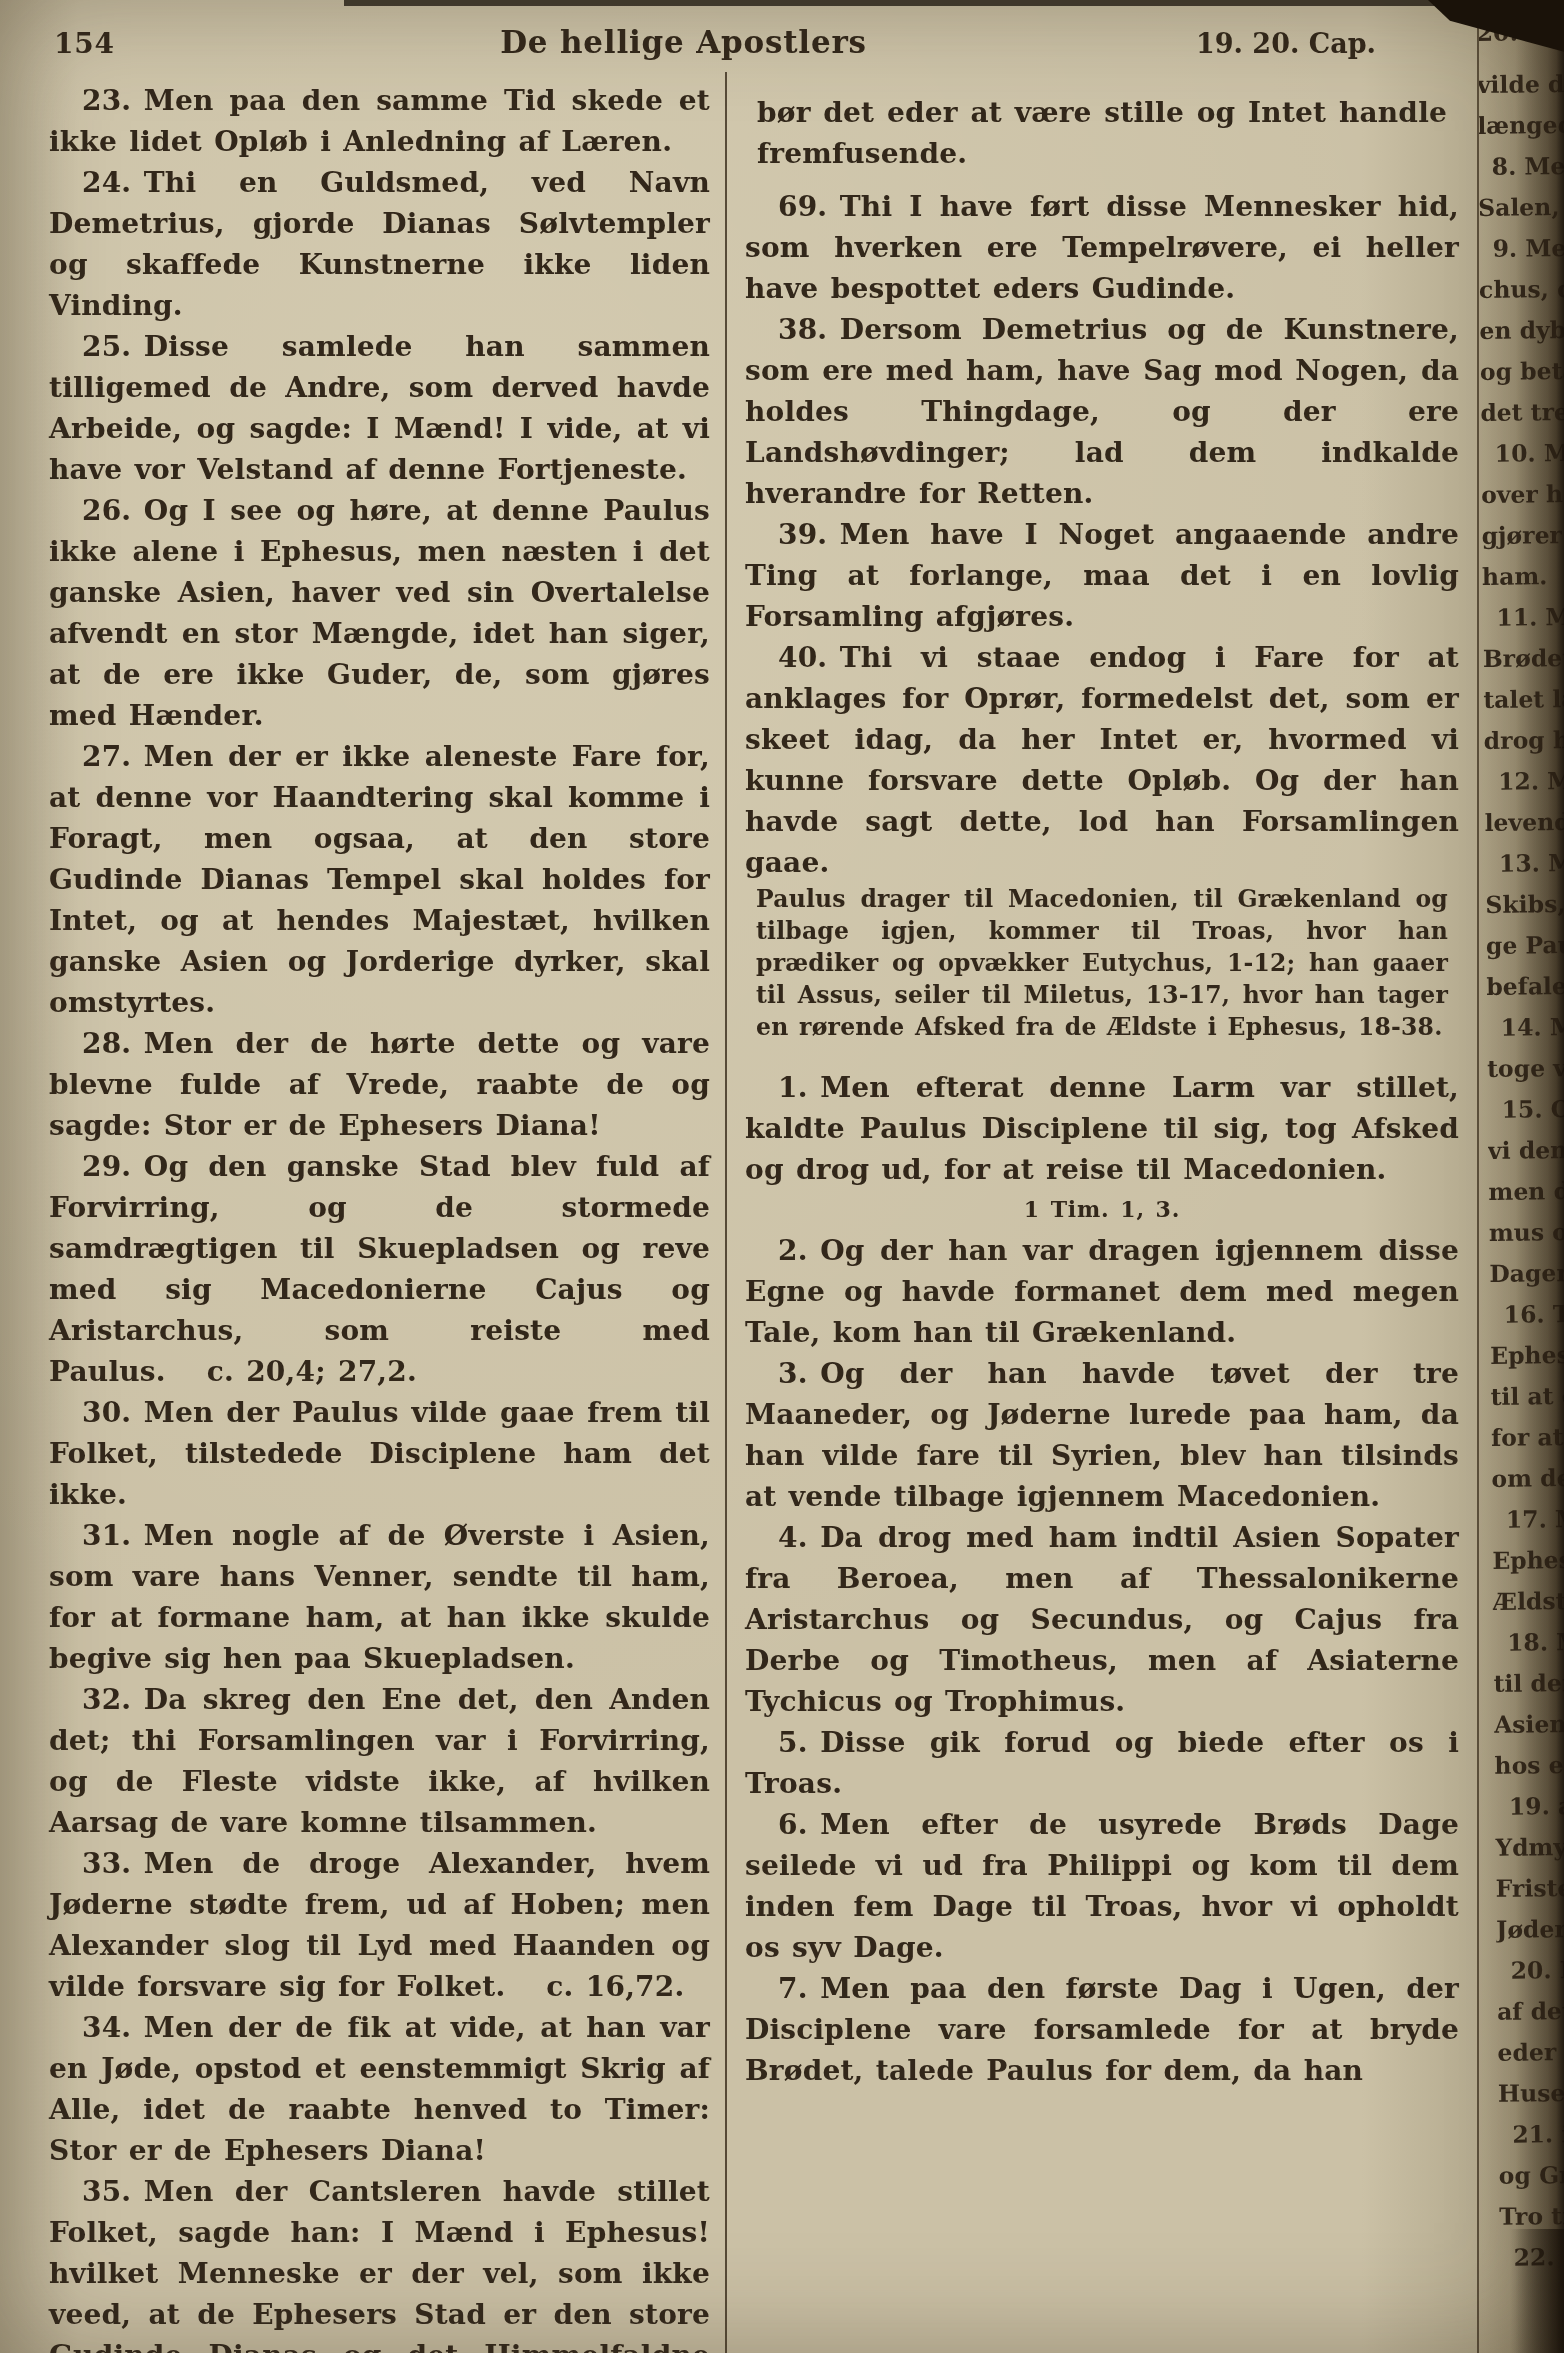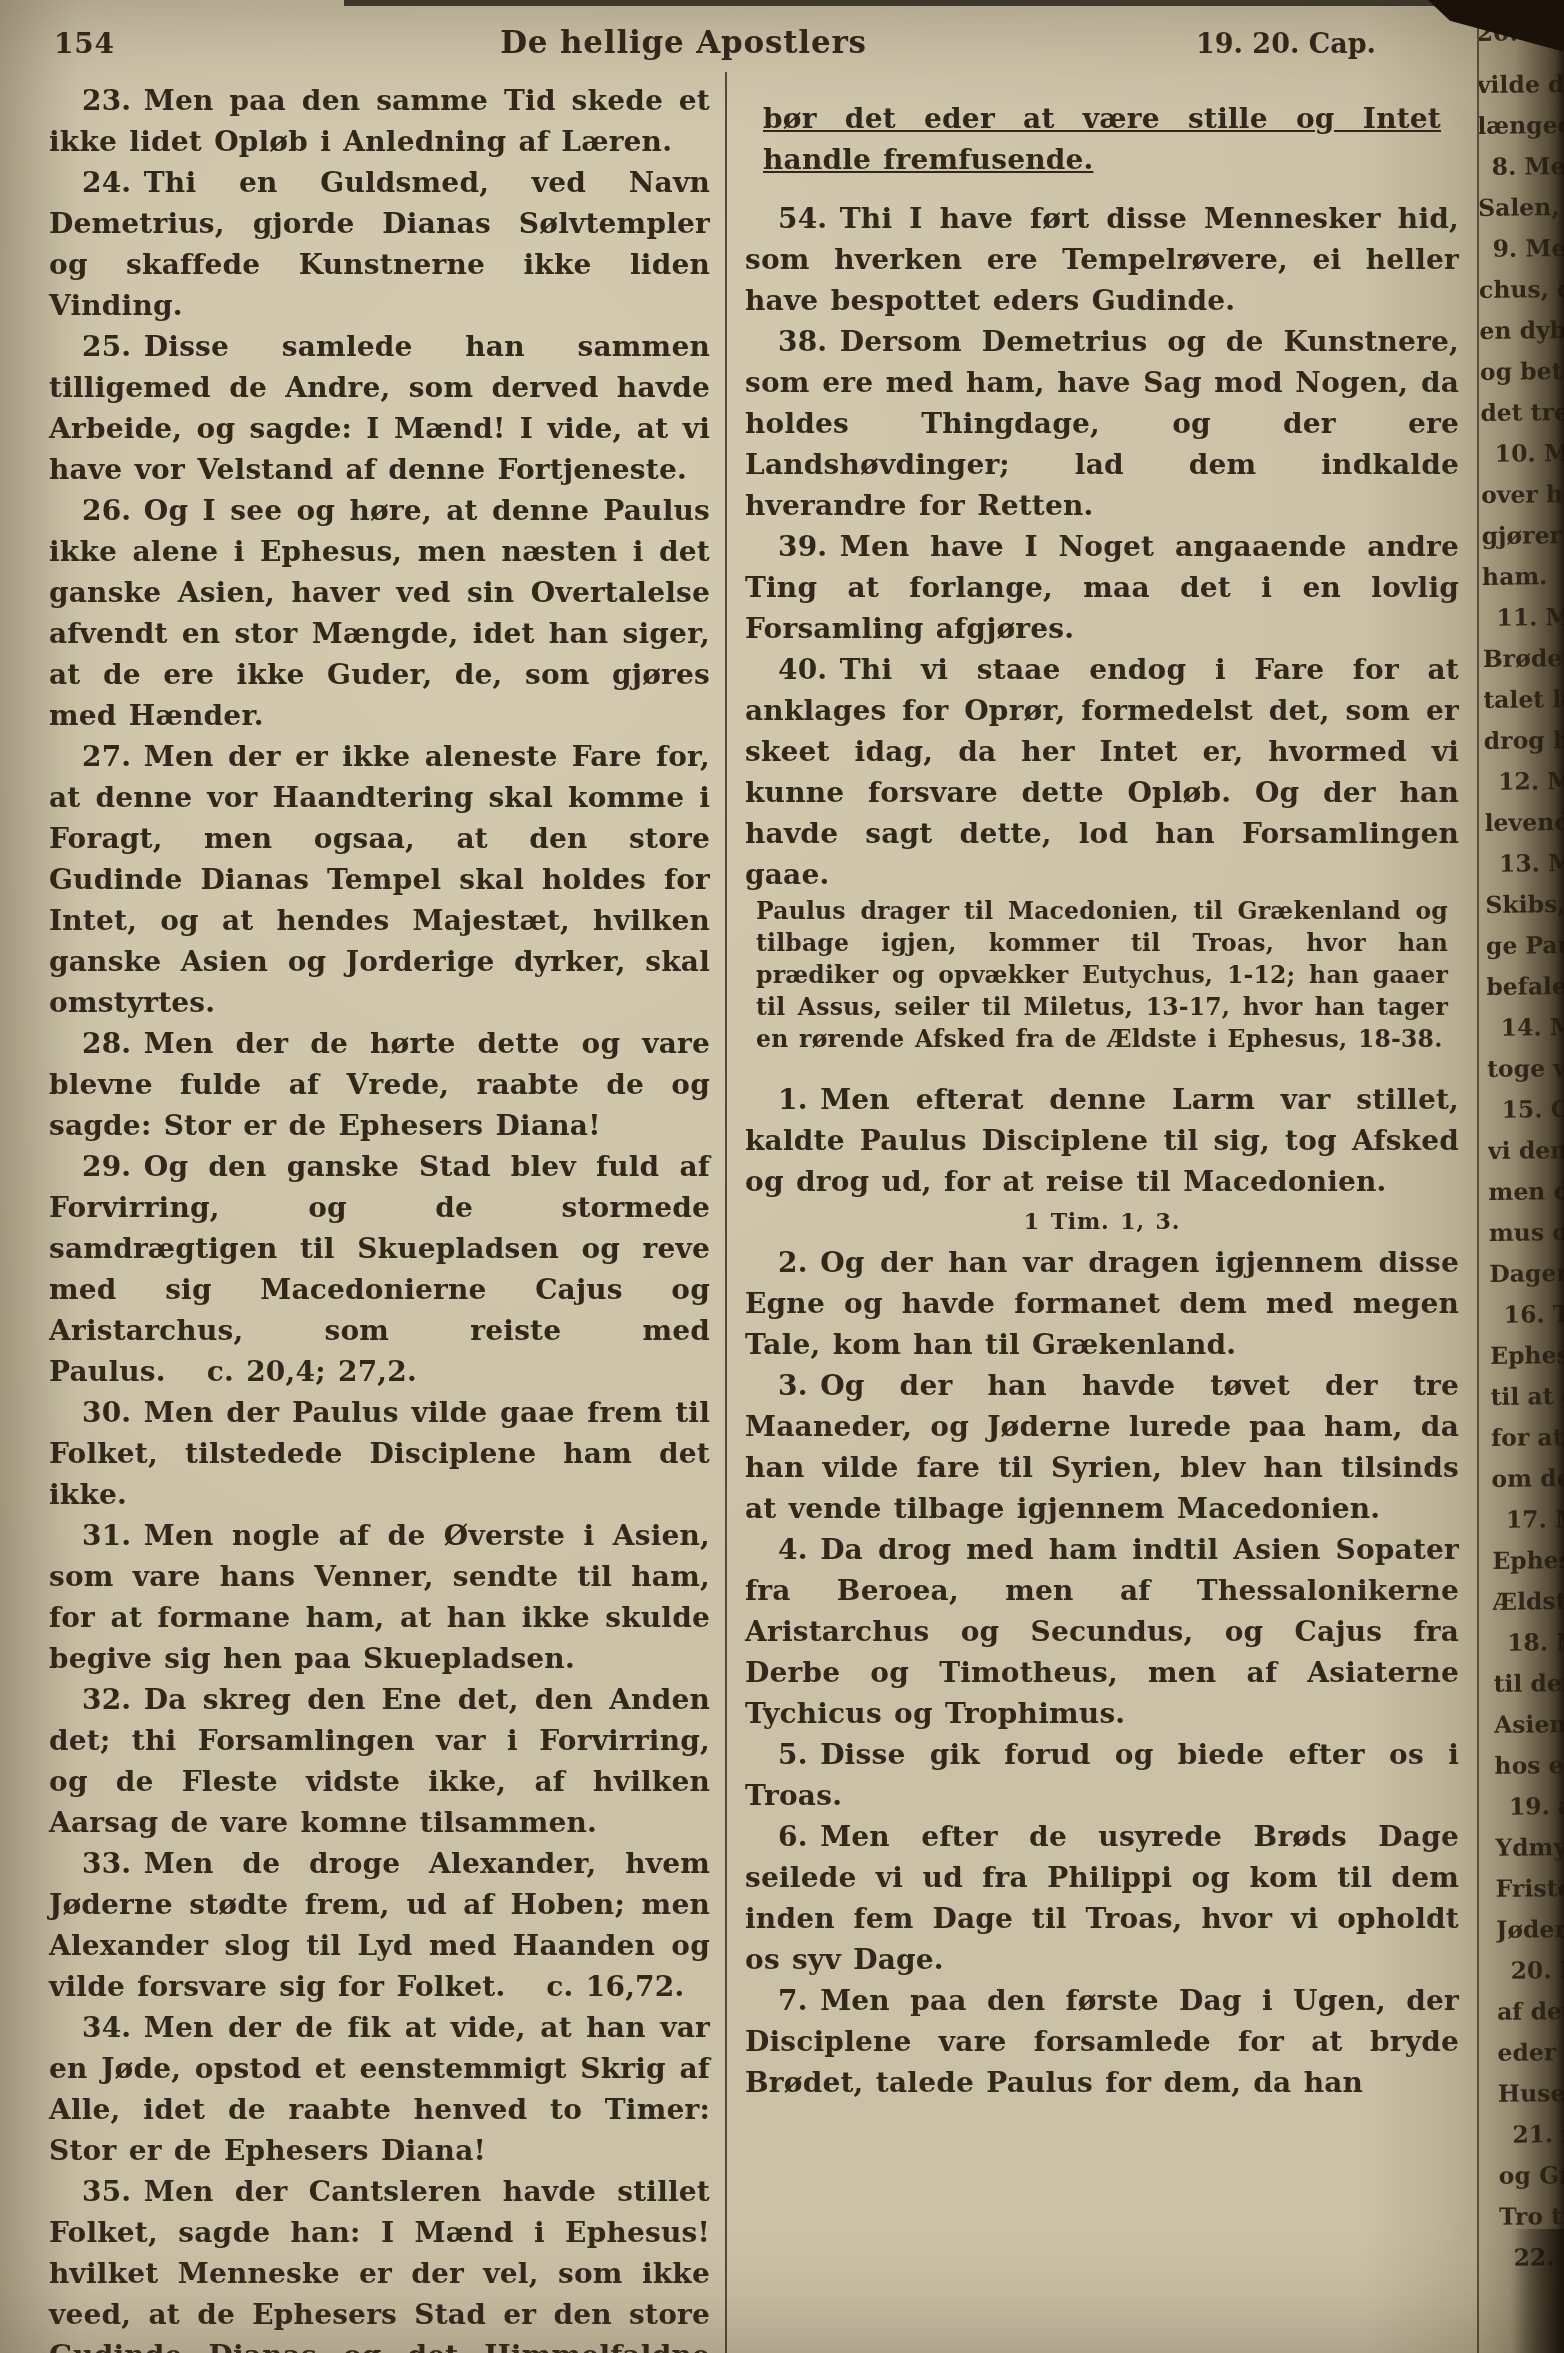--- a/index.html
+++ b/index.html
@@ -41,21 +41,21 @@
     font-size: 28px;
     line-height: 41px;
     text-align: justify;
     letter-spacing: 0.2px;
     word-spacing: 2.3px;
   }
   .col-left  { left: 49px;  width: 661px; }
   .col-right { left: 745px; width: 714px; }
 
   .verse { margin: 0; text-indent: 33px; }
-  .cont  { margin: 18px; text-indent: 0; text-decoration: underline; }
+  .cont  { margin: 12px; text-indent: 0; }
   .vnum  { margin-right: 12.5px; margin-top: 23px; }
   .vref  { margin-left: 41px; white-space: nowrap; }
 
   .chapter-heading {
     margin: 52px 0 33px 0;
     text-align: center; text-indent: 0;
     font-size: 36px; font-weight: 700; letter-spacing: 6.3px;
   }
   .summary {
     margin: 0 11px 23.5px 11px;
@@ -139,21 +139,21 @@
       <p class="verse"><span class="vnum">32.</span>Da skreg den Ene det, den Anden det; thi Forsamlingen var i Forvirring, og de Fleste vidste ikke, af hvilken Aarsag de vare komne tilsammen.</p>
       <p class="verse"><span class="vnum">33.</span>Men de droge Alexander, hvem Jøderne stødte frem, ud af Hoben; men Alexander slog til Lyd med Haanden og vilde forsvare sig for Folket.<span class="vref">c. 16,72.</span></p>
       <p class="verse"><span class="vnum">34.</span>Men der de fik at vide, at han var en Jøde, opstod et eenstemmigt Skrig af Alle, idet de raabte henved to Timer: Stor er de Ephesers Diana!</p>
       <p class="verse"><span class="vnum">35.</span>Men der Cantsleren havde stillet Folket, sagde han: I Mænd i Ephesus! hvilket Menneske er der vel, som ikke veed, at de Ephesers Stad er den store Gudinde Dianas og det Himmelfaldne (Billedes) Tempelvogterske?</p>
     </div>
 
   <div class="divider-1"></div>
 
   <div class="col col-right">
       <p class="cont">bør det eder at være stille og Intet handle fremfusende.</p>
-      <p class="verse"><span class="vnum">54.</span>Thi I have ført disse Mennesker hid, som hverken ere Tempelrøvere, ei heller have bespottet eders Gudinde.</p>
+      <p class="verse"><span class="vnum">69.</span>Thi I have ført disse Mennesker hid, som hverken ere Tempelrøvere, ei heller have bespottet eders Gudinde.</p>
       <p class="verse"><span class="vnum">38.</span>Dersom Demetrius og de Kunstnere, som ere med ham, have Sag mod Nogen, da holdes Thingdage, og der ere Landshøvdinger; lad dem indkalde hverandre for Retten.</p>
       <p class="verse"><span class="vnum">39.</span>Men have I Noget angaaende andre Ting at forlange, maa det i en lovlig Forsamling afgjøres.</p>
       <p class="verse"><span class="vnum">40.</span>Thi vi staae endog i Fare for at anklages for Oprør, formedelst det, som er skeet idag, da her Intet er, hvormed vi kunne forsvare dette Opløb. Og der han havde sagt dette, lod han Forsamlingen gaae.</p>
       <p class="summary">Paulus drager til Macedonien, til Grækenland og tilbage igjen, kommer til Troas, hvor han prædiker og opvækker Eutychus, 1-12; han gaaer til Assus, seiler til Miletus, 13-17, hvor han tager en rørende Afsked fra de Ældste i Ephesus, 18-38.</p>
       <p class="verse"><span class="vnum">1.</span>Men efterat denne Larm var stillet, kaldte Paulus Disciplene til sig, tog Afsked og drog ud, for at reise til Macedonien.</p>
       <p class="refline">1 Tim. 1, 3.</p>
       <p class="verse"><span class="vnum">2.</span>Og der han var dragen igjennem disse Egne og havde formanet dem med megen Tale, kom han til Grækenland.</p>
       <p class="verse"><span class="vnum">3.</span>Og der han havde tøvet der tre Maaneder, og Jøderne lurede paa ham, da han vilde fare til Syrien, blev han tilsinds at vende tilbage igjennem Macedonien.</p>
       <p class="verse"><span class="vnum">4.</span>Da drog med ham indtil Asien Sopater fra Beroea, men af Thessalonikerne Aristarchus og Secundus, og Cajus fra Derbe og Timotheus, men af Asiaterne Tychicus og Trophimus.</p>
       <p class="verse"><span class="vnum">5.</span>Disse gik forud og biede efter os i Troas.</p>

